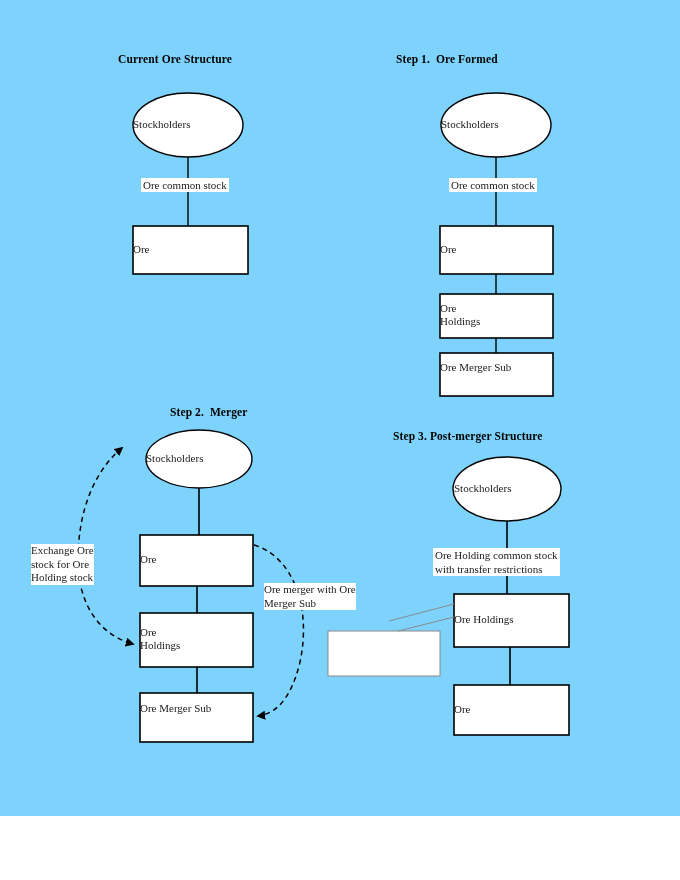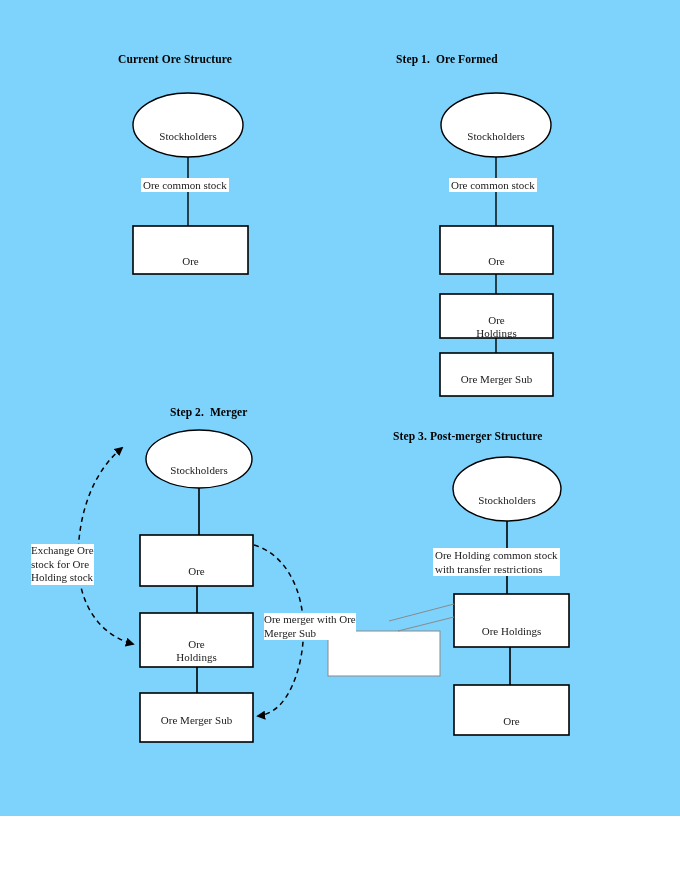--- a/index.html
+++ b/index.html
@@ -31,24 +31,23 @@
     font-size: 11.5px;
     line-height: 14px;
     letter-spacing: 0.1px;
     white-space: pre;
     color: #000;
   }
   .node-label {
     position: absolute;
     font-size: 11px;
     line-height: 13px;
-    text-align: center;
+    text-align: left;
     color: #1a1a1a;
     white-space: pre;
-    margin-top: 12px;
   }
   .edge-label {
     position: absolute;
     font-size: 11px;
     line-height: 14px;
     color: #1a1a1a;
     background: #ffffff;
     white-space: pre;
     padding: 0 2px;
   }
@@ -133,21 +132,21 @@
 
   <div class="panel-title" style="left:170px; top:405px; width:180px;">Step 2.  Merger</div>
   <div class="node-label" style="left:146px; top:452px; width:106px;">Stockholders</div>
   <div class="node-label" style="left:140px; top:553px; width:113px;">Ore</div>
   <div class="node-label" style="left:140px; top:626px; width:113px;">Ore
 Holdings</div>
   <div class="node-label" style="left:140px; top:702px; width:113px;">Ore Merger Sub</div>
   <div class="note-text" style="left:31px; top:544px; background:#ffffff;">Exchange Ore
 stock for Ore
 Holding stock</div>
-  <div class="note-text" style="left:264px; top:613px; background:#ffffff;">Ore merger with Ore
+  <div class="note-text" style="left:264px; top:583px; background:#ffffff;">Ore merger with Ore
 Merger Sub</div>
 
   <div class="panel-title" style="left:393px; top:429px; width:220px;">Step 3. Post-merger Structure</div>
   <div class="node-label" style="left:454px; top:482px; width:106px;">Stockholders</div>
   <div class="edge-label" style="left:433px; top:548px;">Ore Holding common stock
 with transfer restrictions</div>
   <div class="node-label" style="left:454px; top:613px; width:115px;">Ore Holdings</div>
   <div class="node-label" style="left:454px; top:703px; width:115px;">Ore</div>
 
 </div>

